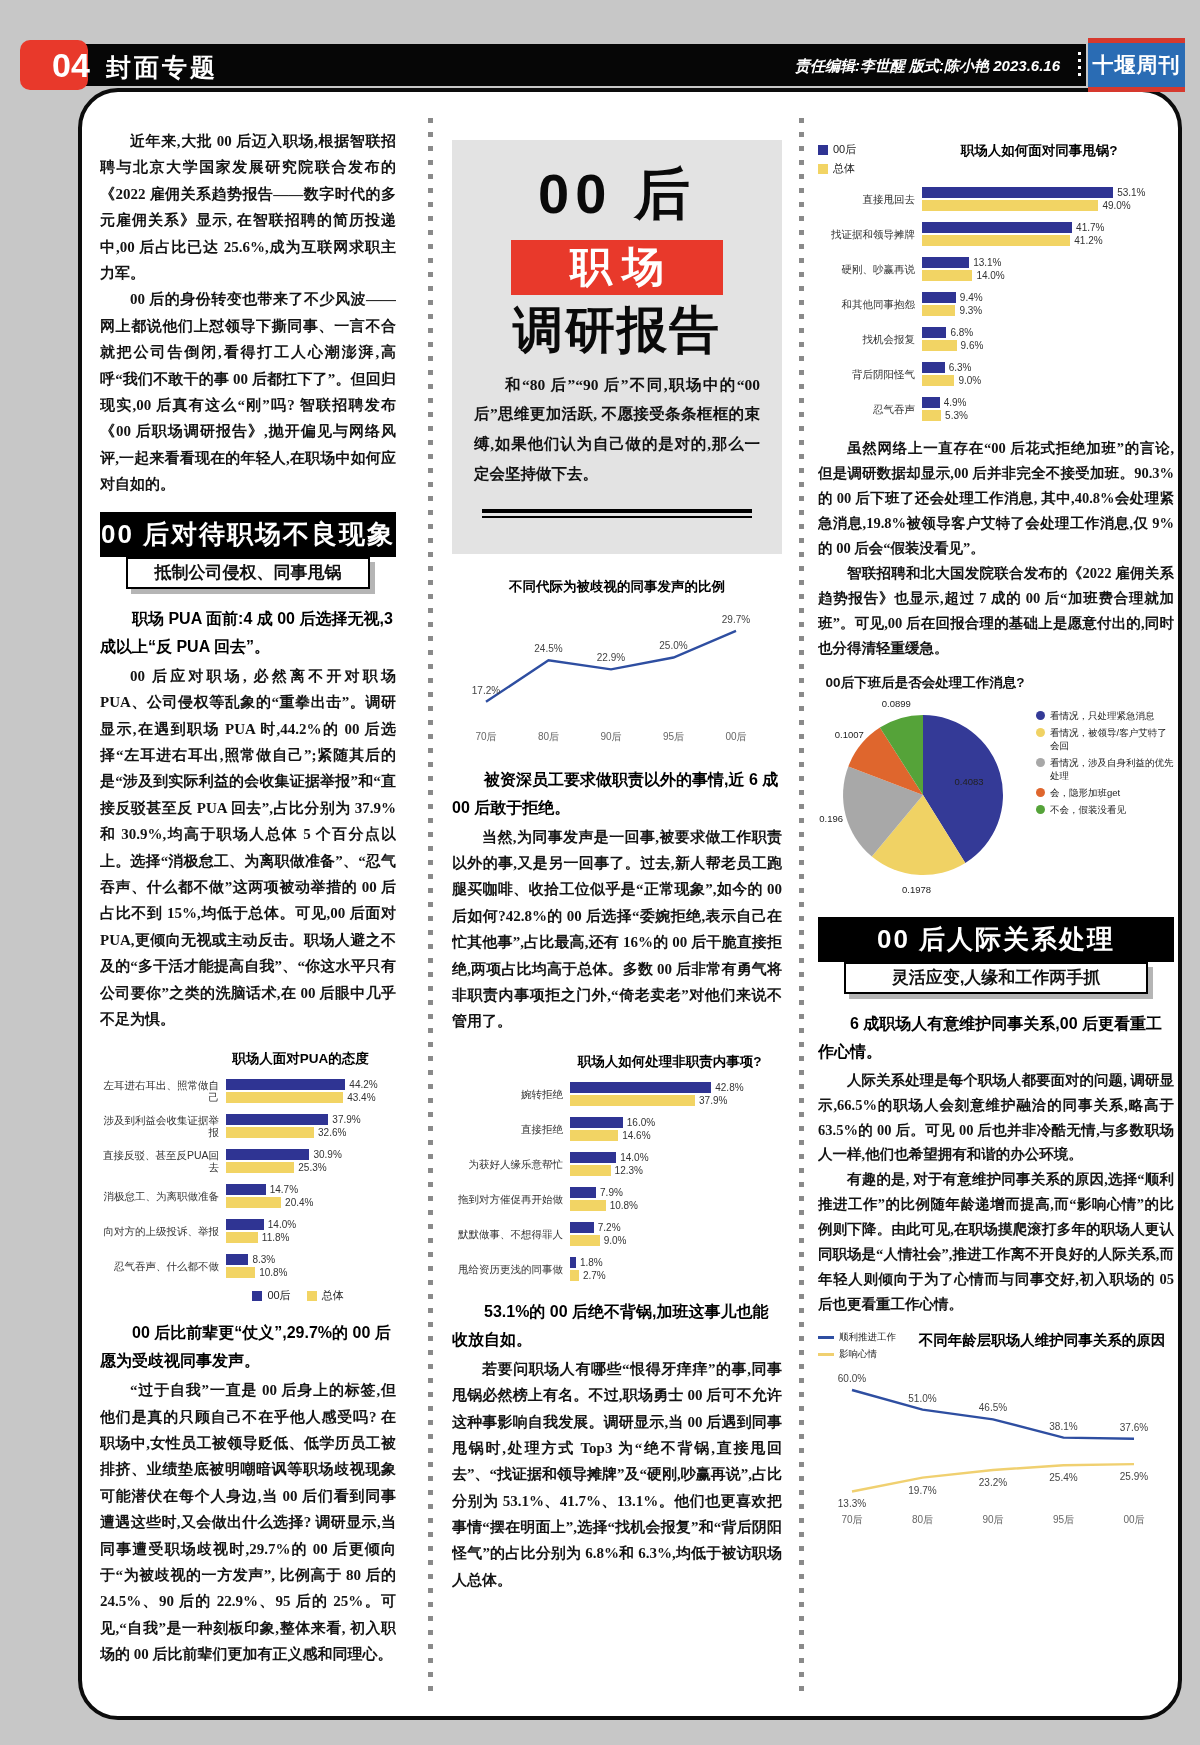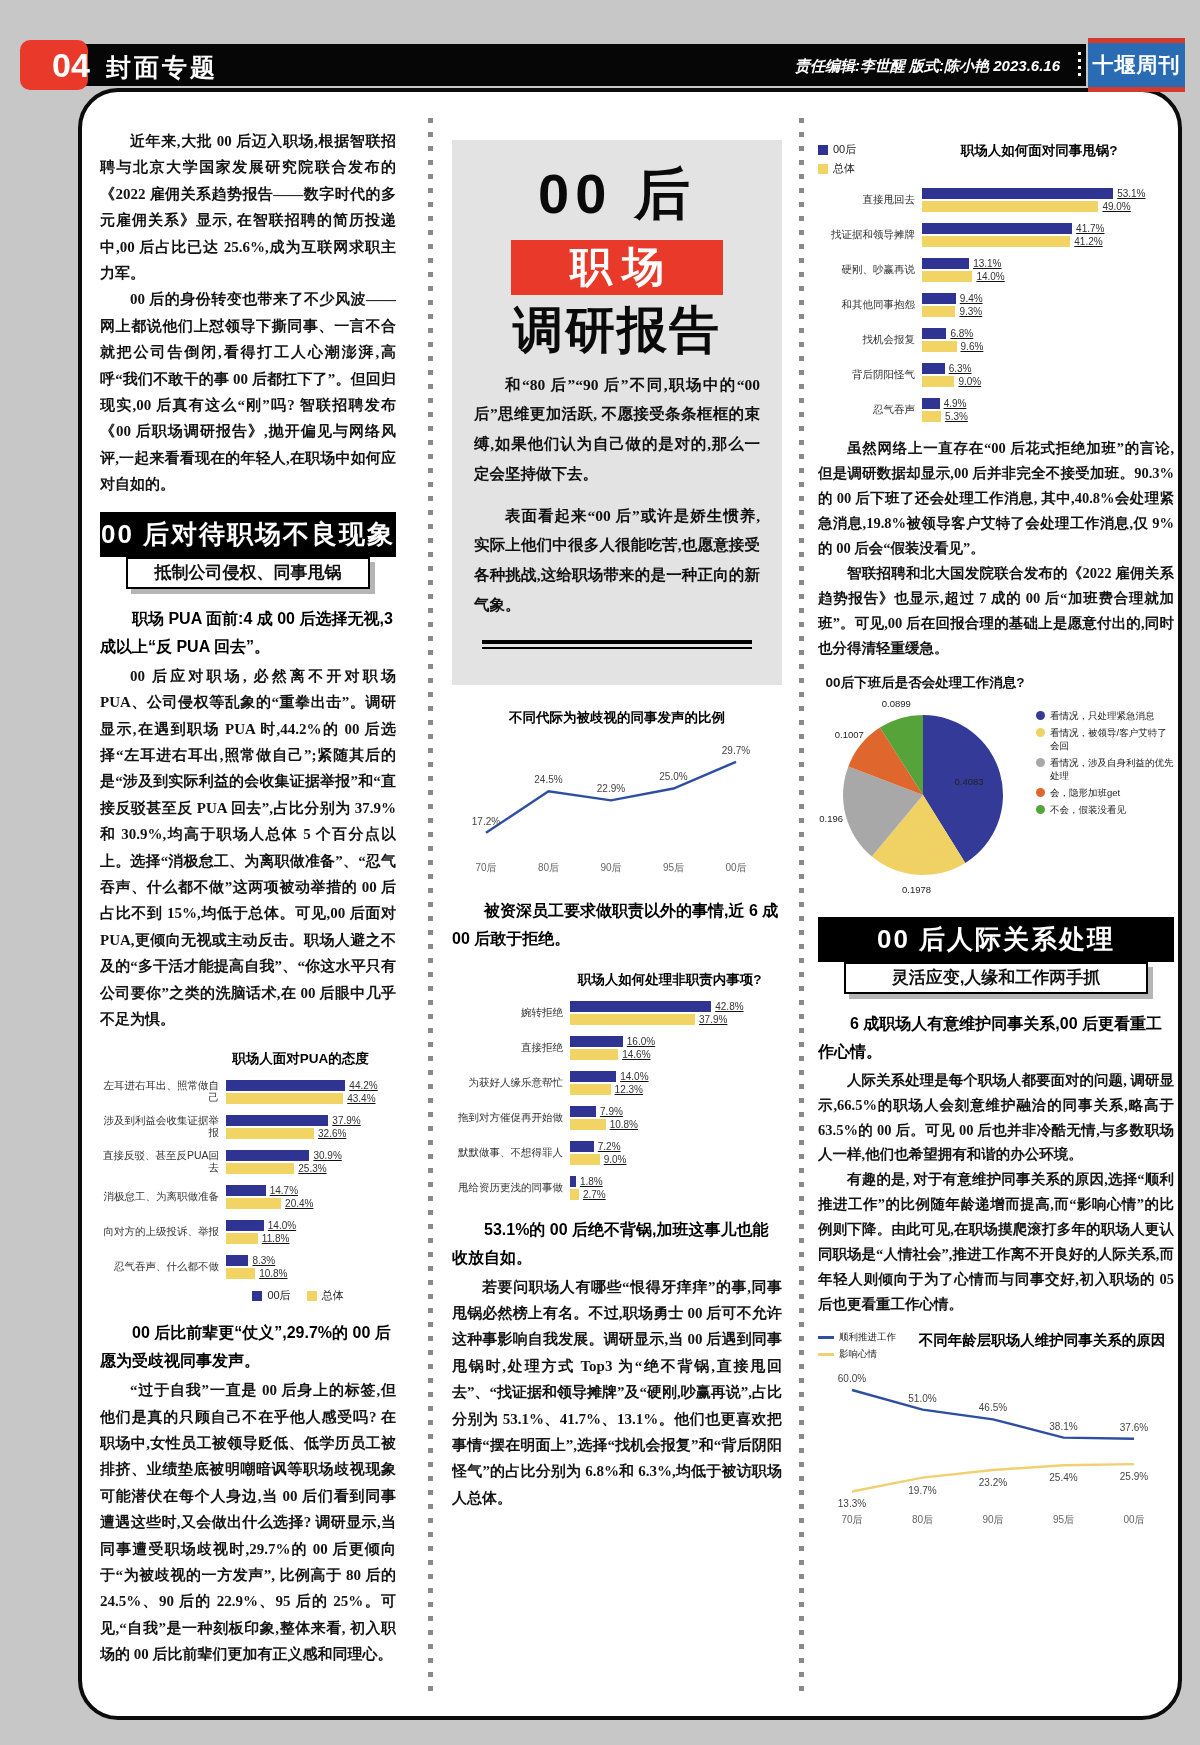--- a/index.html
+++ b/index.html
@@ -53,21 +53,21 @@
 
   
   .chart { margin-top:18px; }
   .chart-title { text-align:center; font:700 13.5px "Liberation Sans",sans-serif; color:#000; }
   .shift-r { padding-left:105px; }
 
   .hbars { margin-top:10px; font-family:"Liberation Sans",sans-serif; }
   .hbar-row { display:flex; align-items:center; margin-bottom:9px; }
   .hbar-cat { font-size:10.5px; color:#333; text-align:right; padding-right:7px; flex-shrink:0; line-height:1.15; }
   .hbar-group { flex:1; }
-  .hbar-line { display:flex; align-items:flex-end; height:13px;text-decoration:underline; }
+  .hbar-line { display:flex; align-items:center; height:13px; }
   .hbar-fill { height:11px; flex-shrink:0; }
   .hbar-val { font-size:10px; color:#333; margin-left:4px; white-space:nowrap; }
 
   .legend { display:flex; gap:16px; font:11px "Liberation Sans",sans-serif; color:#222; align-items:center; }
   .legend .li { display:flex; align-items:center; gap:5px; }
   .legend.center { justify-content:center; padding-left:100px; margin-top:2px; }
   .legend.colv { flex-direction:column; gap:4px; align-items:flex-start; width:86px; flex-shrink:0; }
   .lg-sq { width:10px; height:10px; display:inline-block; }
   .lg-dot { width:9px; height:9px; border-radius:50%; display:inline-block; }
   .lg-line { width:16px; height:3px; display:inline-block; }
@@ -208,21 +208,20 @@
   <p class="lead">00 后比前辈更“仗义”,29.7%的 00 后愿为受歧视同事发声。</p>
   <p class="body">“过于自我”一直是 00 后身上的标签,但他们是真的只顾自己不在乎他人感受吗? 在职场中,女性员工被领导贬低、低学历员工被排挤、业绩垫底被明嘲暗讽等职场歧视现象可能潜伏在每个人身边,当 00 后们看到同事遭遇这些时,又会做出什么选择? 调研显示,当同事遭受职场歧视时,29.7%的 00 后更倾向于“为被歧视的一方发声”, 比例高于 80 后的 24.5%、90 后的 22.9%、95 后的 25%。可见,“自我”是一种刻板印象,整体来看, 初入职场的 00 后比前辈们更加有正义感和同理心。</p>
 </div>
 
 <div class="col col-mid">
   <div class="gray-box">
     <div class="t1">00 后</div>
     <div class="t2">职场</div>
     <div class="t3">调研报告</div>
     <p>和“80 后”“90 后”不同,职场中的“00 后”思维更加活跃, 不愿接受条条框框的束缚,如果他们认为自己做的是对的,那么一定会坚持做下去。</p>
-    <p>表面看起来“00 后”或许是娇生惯养,实际上他们中很多人很能吃苦,也愿意接受各种挑战,这给职场带来的是一种正向的新气象。</p>
     <div class="dbl-rule"></div>
   </div>
 
   <div class="chart" style="margin-top:24px">
     <div class="chart-title">不同代际为被歧视的同事发声的比例</div>
     <div><svg width="322" height="150">
           <polyline points="34.0,105.8 96.5,64.3 159.0,73.4 221.5,61.5 284.0,34.8" fill="none" stroke="#2e4ea1" stroke-width="2.4"></polyline>
           <text x="34" y="97.81052631578947" text-anchor="middle" font-size="10" fill="#444" font-family="&quot;Liberation Sans&quot;, sans-serif">17.2%</text>
           <text x="96.5" y="56.31578947368422" text-anchor="middle" font-size="10" fill="#444" font-family="&quot;Liberation Sans&quot;, sans-serif">24.5%</text>
           <text x="159" y="65.41052631578948" text-anchor="middle" font-size="10" fill="#444" font-family="&quot;Liberation Sans&quot;, sans-serif">22.9%</text>
@@ -230,20 +229,21 @@
           <text x="284" y="26.757894736842104" text-anchor="middle" font-size="10" fill="#444" font-family="&quot;Liberation Sans&quot;, sans-serif">29.7%</text>
           <text x="34" y="144" text-anchor="middle" font-size="10" fill="#666" font-family="&quot;Liberation Sans&quot;, sans-serif">70后</text>
           <text x="96.5" y="144" text-anchor="middle" font-size="10" fill="#666" font-family="&quot;Liberation Sans&quot;, sans-serif">80后</text>
           <text x="159" y="144" text-anchor="middle" font-size="10" fill="#666" font-family="&quot;Liberation Sans&quot;, sans-serif">90后</text>
           <text x="221.5" y="144" text-anchor="middle" font-size="10" fill="#666" font-family="&quot;Liberation Sans&quot;, sans-serif">95后</text>
           <text x="284" y="144" text-anchor="middle" font-size="10" fill="#666" font-family="&quot;Liberation Sans&quot;, sans-serif">00后</text>
         </svg></div>
   </div>
 
   <p class="lead">被资深员工要求做职责以外的事情,近 6 成 00 后敢于拒绝。</p>
+  <p class="body">当然,为同事发声是一回事,被要求做工作职责以外的事,又是另一回事了。过去,新人帮老员工跑腿买咖啡、收拾工位似乎是“正常现象”,如今的 00 后如何?42.8%的 00 后选择“委婉拒绝,表示自己在忙其他事”,占比最高,还有 16%的 00 后干脆直接拒绝,两项占比均高于总体。多数 00 后非常有勇气将非职责内事项拒之门外,“倚老卖老”对他们来说不管用了。</p>
 
   <div class="chart">
     <div class="chart-title shift-r">职场人如何处理非职责内事项?</div>
     <div class="hbars">
         <div class="hbar-row">
           <div class="hbar-cat" style="width: 118px;">婉转拒绝</div>
           <div class="hbar-group">
             <div class="hbar-line">
               <div class="hbar-fill" style="width: 141.24px; background: rgb(47, 52, 147);"></div>
               <div class="hbar-val">42.8%</div>

